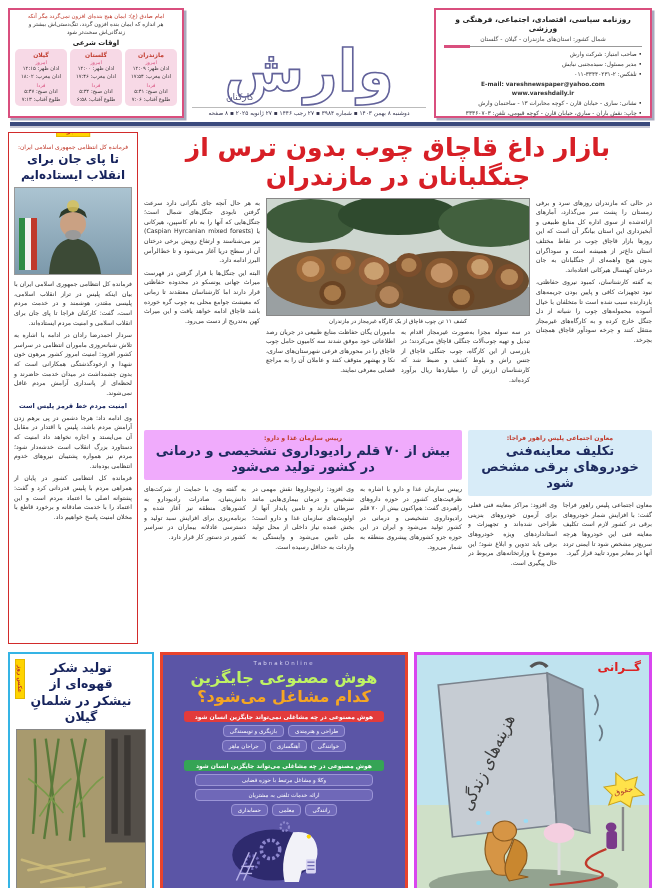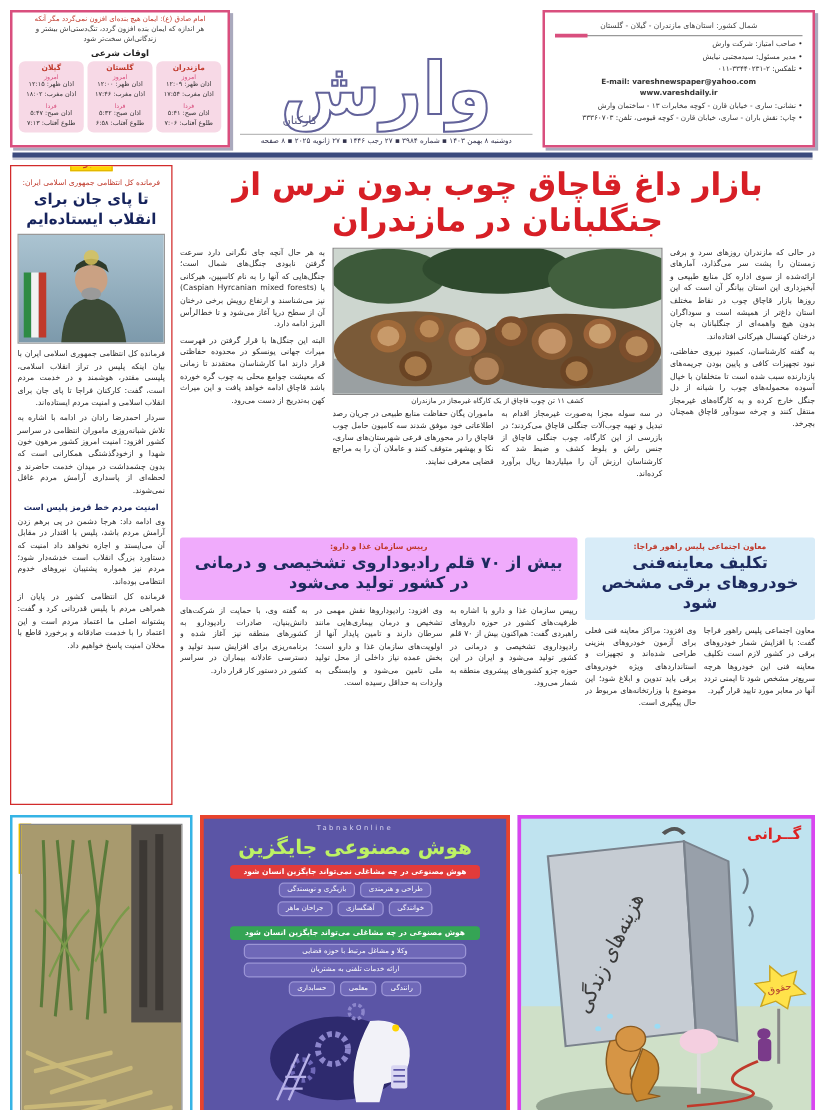--- a/index.html
+++ b/index.html
@@ -99,20 +99,21 @@
   .f-phone { font-size:13px; font-weight:900; color:#1f4fa0; }
 </style>
 </head>
 <body>
 
 <div class="page">
 
   <header class="masthead">
 
     <div class="pinkbox info-box">
+      <div class="info-title">روزنامه سیاسی، اقتصادی، اجتماعی، فرهنگی و ورزشی</div>
       <div class="info-region">شمال کشور: استان‌های مازندران - گیلان - گلستان</div>
       <div class="info-divider">
           <i></i>
         </div>
       <div class="info-lines">
         <div>صاحب امتیاز: شرکت وارش</div>
         <div>مدیر مسئول: سیدمجتبی نیایش</div>
         <div>تلفکس: ۲-۳۳۴۴۰۲۳۱-۰۱۱</div>
         <div class="noBullet ltr" style="text-align:center;font-weight:bold;">E-mail: vareshnewspaper@yahoo.com</div>
         <div class="noBullet ltr" style="text-align:center;font-weight:bold;">www.vareshdaily.ir</div>
@@ -307,20 +308,21 @@
         <line x1="120" y1="188" x2="120" y2="220" stroke="#ddd" stroke-width="2.5"></line>
         <rect x="160" y="176" width="9" height="18" rx="3" fill="#7a3a8a"></rect>
         <circle cx="164" cy="172" r="4.5" fill="#7a3a8a"></circle>
         <path d="M160 194 q-30 14 -8 22 q20 8 -40 14" stroke="#c0392b" stroke-width="2" fill="none"></path>
       </svg>
     </div>
 
     <div class="ai-box">
       <div class="ai-source ltr">TabnakOnline</div>
       <div class="ai-title1">هوش مصنوعی جایگزین</div>
+      <div class="ai-title2">کدام مشاغل می‌شود؟</div>
       <div class="ai-banner red">هوش مصنوعی در چه مشاغلی نمی‌تواند جایگزین انسان شود</div>
       <div class="pill-row">
         <span class="pill">طراحی و هنرمندی</span>
         <span class="pill">بازیگری و نویسندگی</span>
       </div>
       <div class="pill-row">
         <span class="pill">خوانندگی</span>
         <span class="pill">آهنگسازی</span>
         <span class="pill">جراحان ماهر</span>
       </div>
@@ -352,20 +354,21 @@
           <line x1="148" y1="58" x2="158" y2="58" stroke="#5b55a6" stroke-width="1.5"></line>
           <line x1="148" y1="63" x2="158" y2="63" stroke="#5b55a6" stroke-width="1.5"></line>
           <line x1="148" y1="68" x2="158" y2="68" stroke="#5b55a6" stroke-width="1.5"></line>
         </svg>
       </div>
       <div class="ai-brand">تابناک</div>
     </div>
 
     <div class="photo-box">
       <div class="photo-tag">عکس روز</div>
+      <div class="photo-headline">تولید شکر قهوه‌ای از نیشکر در شلمانِ گیلان</div>
       <div class="photo-frame">
         <svg width="100%" height="100%" viewBox="0 0 160 200" preserveAspectRatio="none">
           <rect width="160" height="200" fill="#a89a6e"></rect>
           <rect x="110" width="50" height="130" fill="#55504a"></rect>
           <rect x="118" y="10" width="8" height="110" fill="#3c3834"></rect>
           <rect x="134" y="6" width="8" height="116" fill="#3c3834"></rect>
           <g stroke="#5a7a3a" stroke-width="3" fill="none">
             <path d="M20 120 q6 -60 2 -110"></path>
               <path d="M34 126 q10 -66 18 -116"></path>
             <path d="M50 122 q-6 -60 -14 -112"></path>

